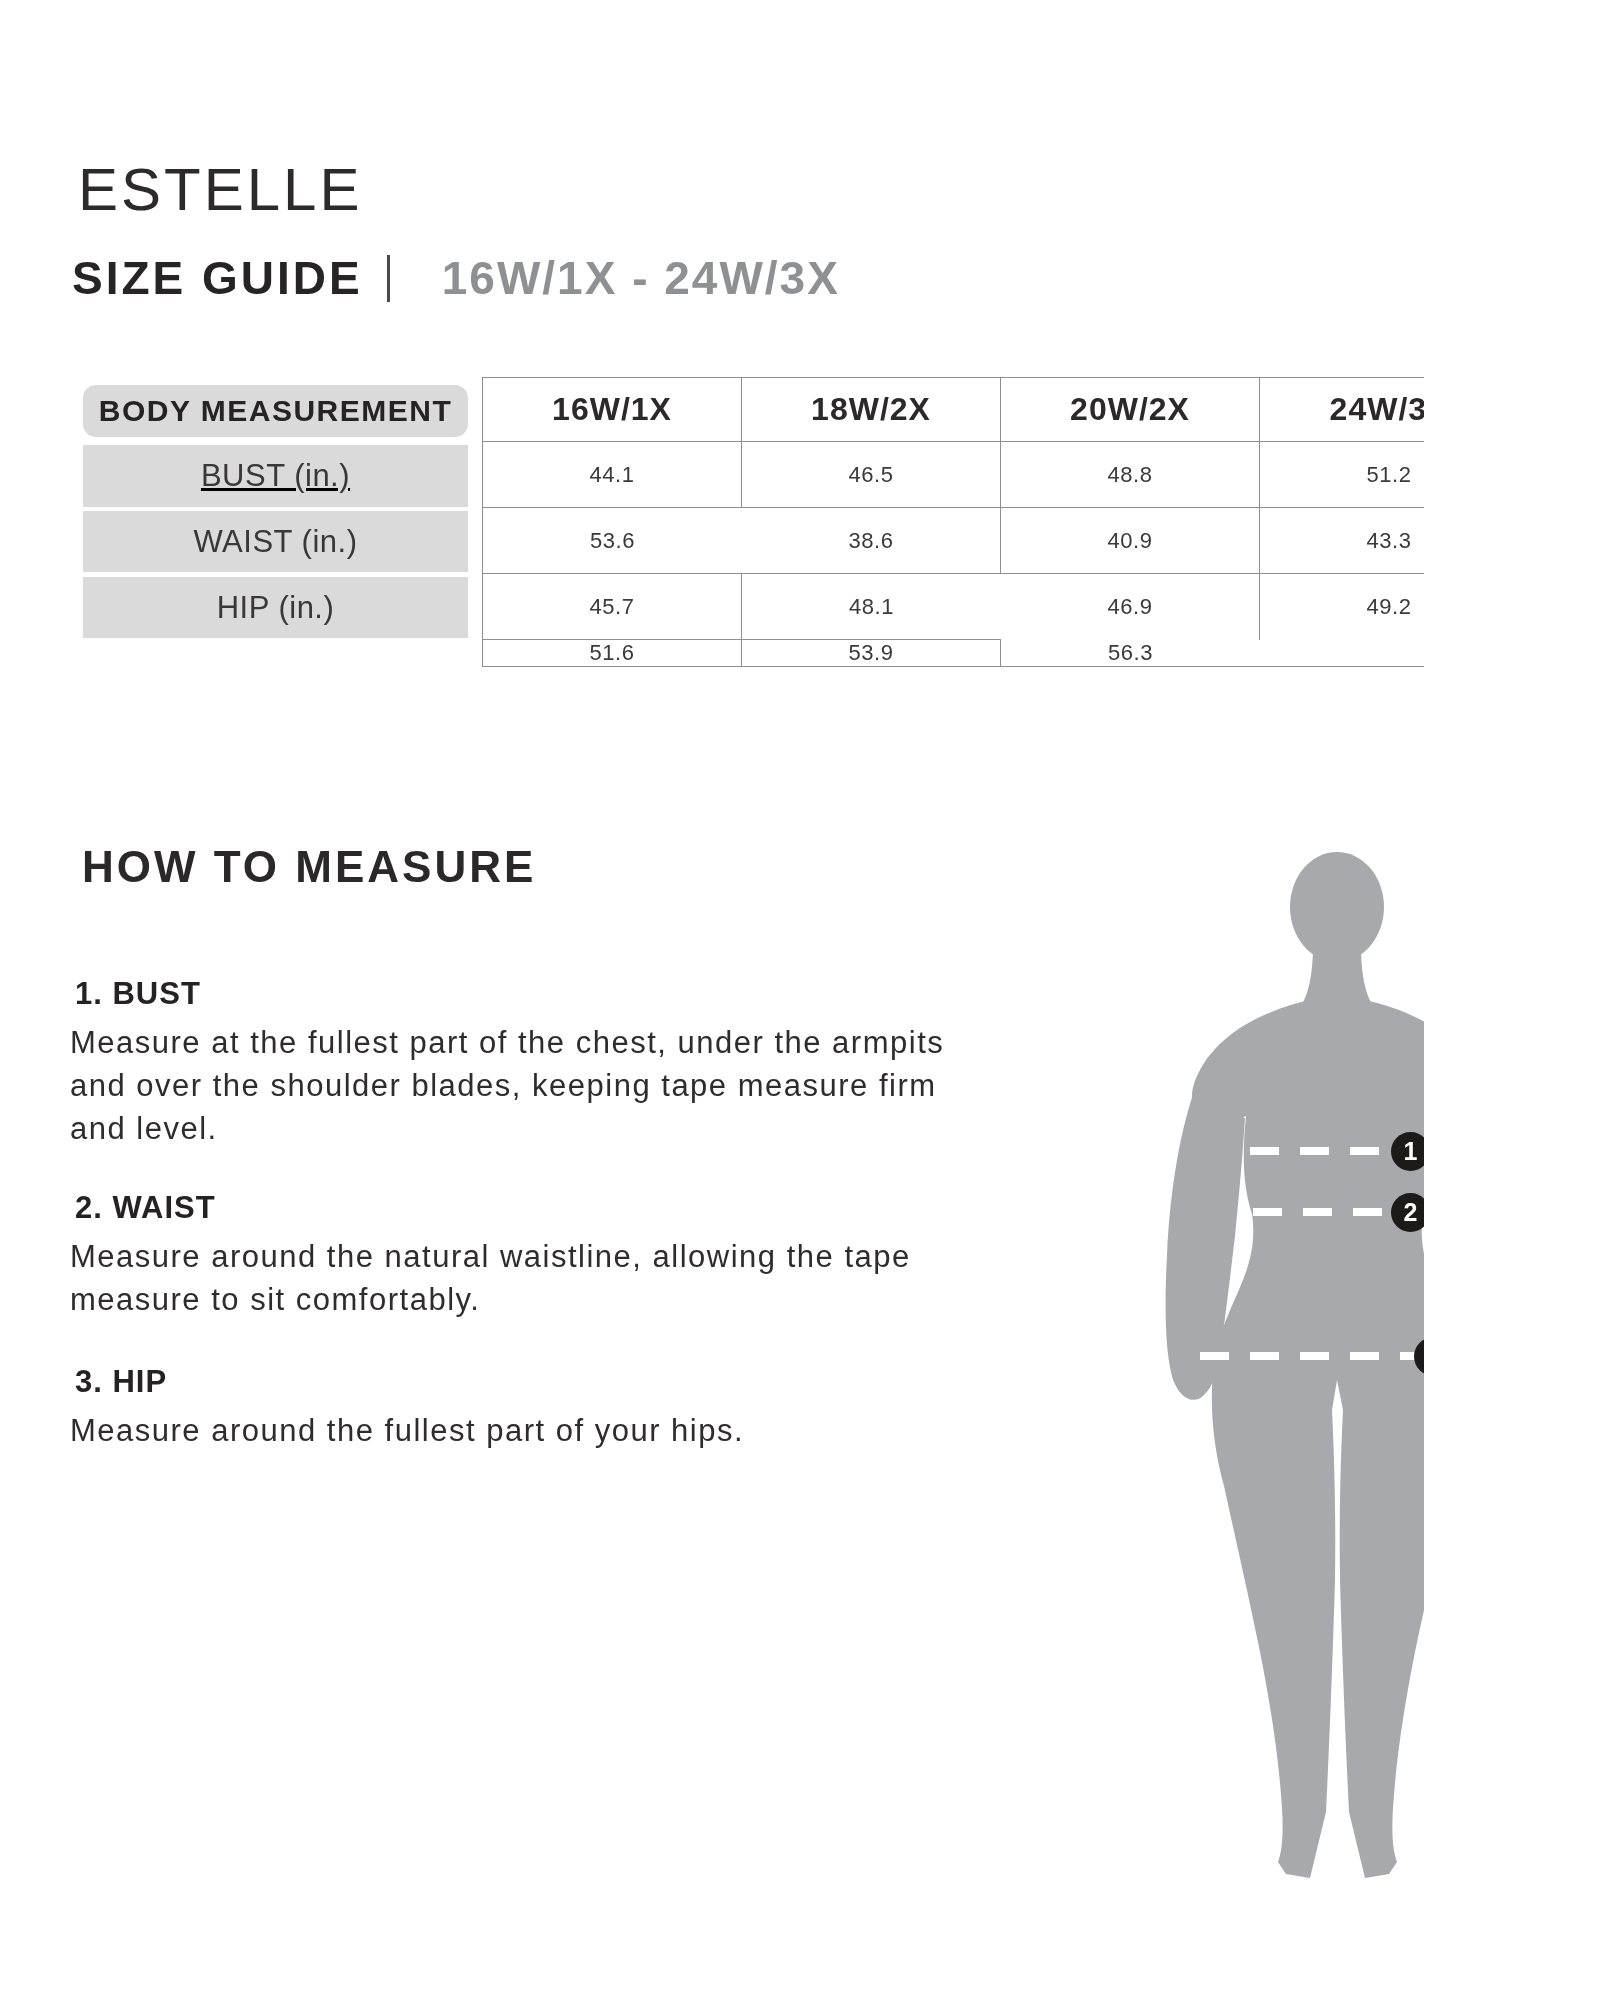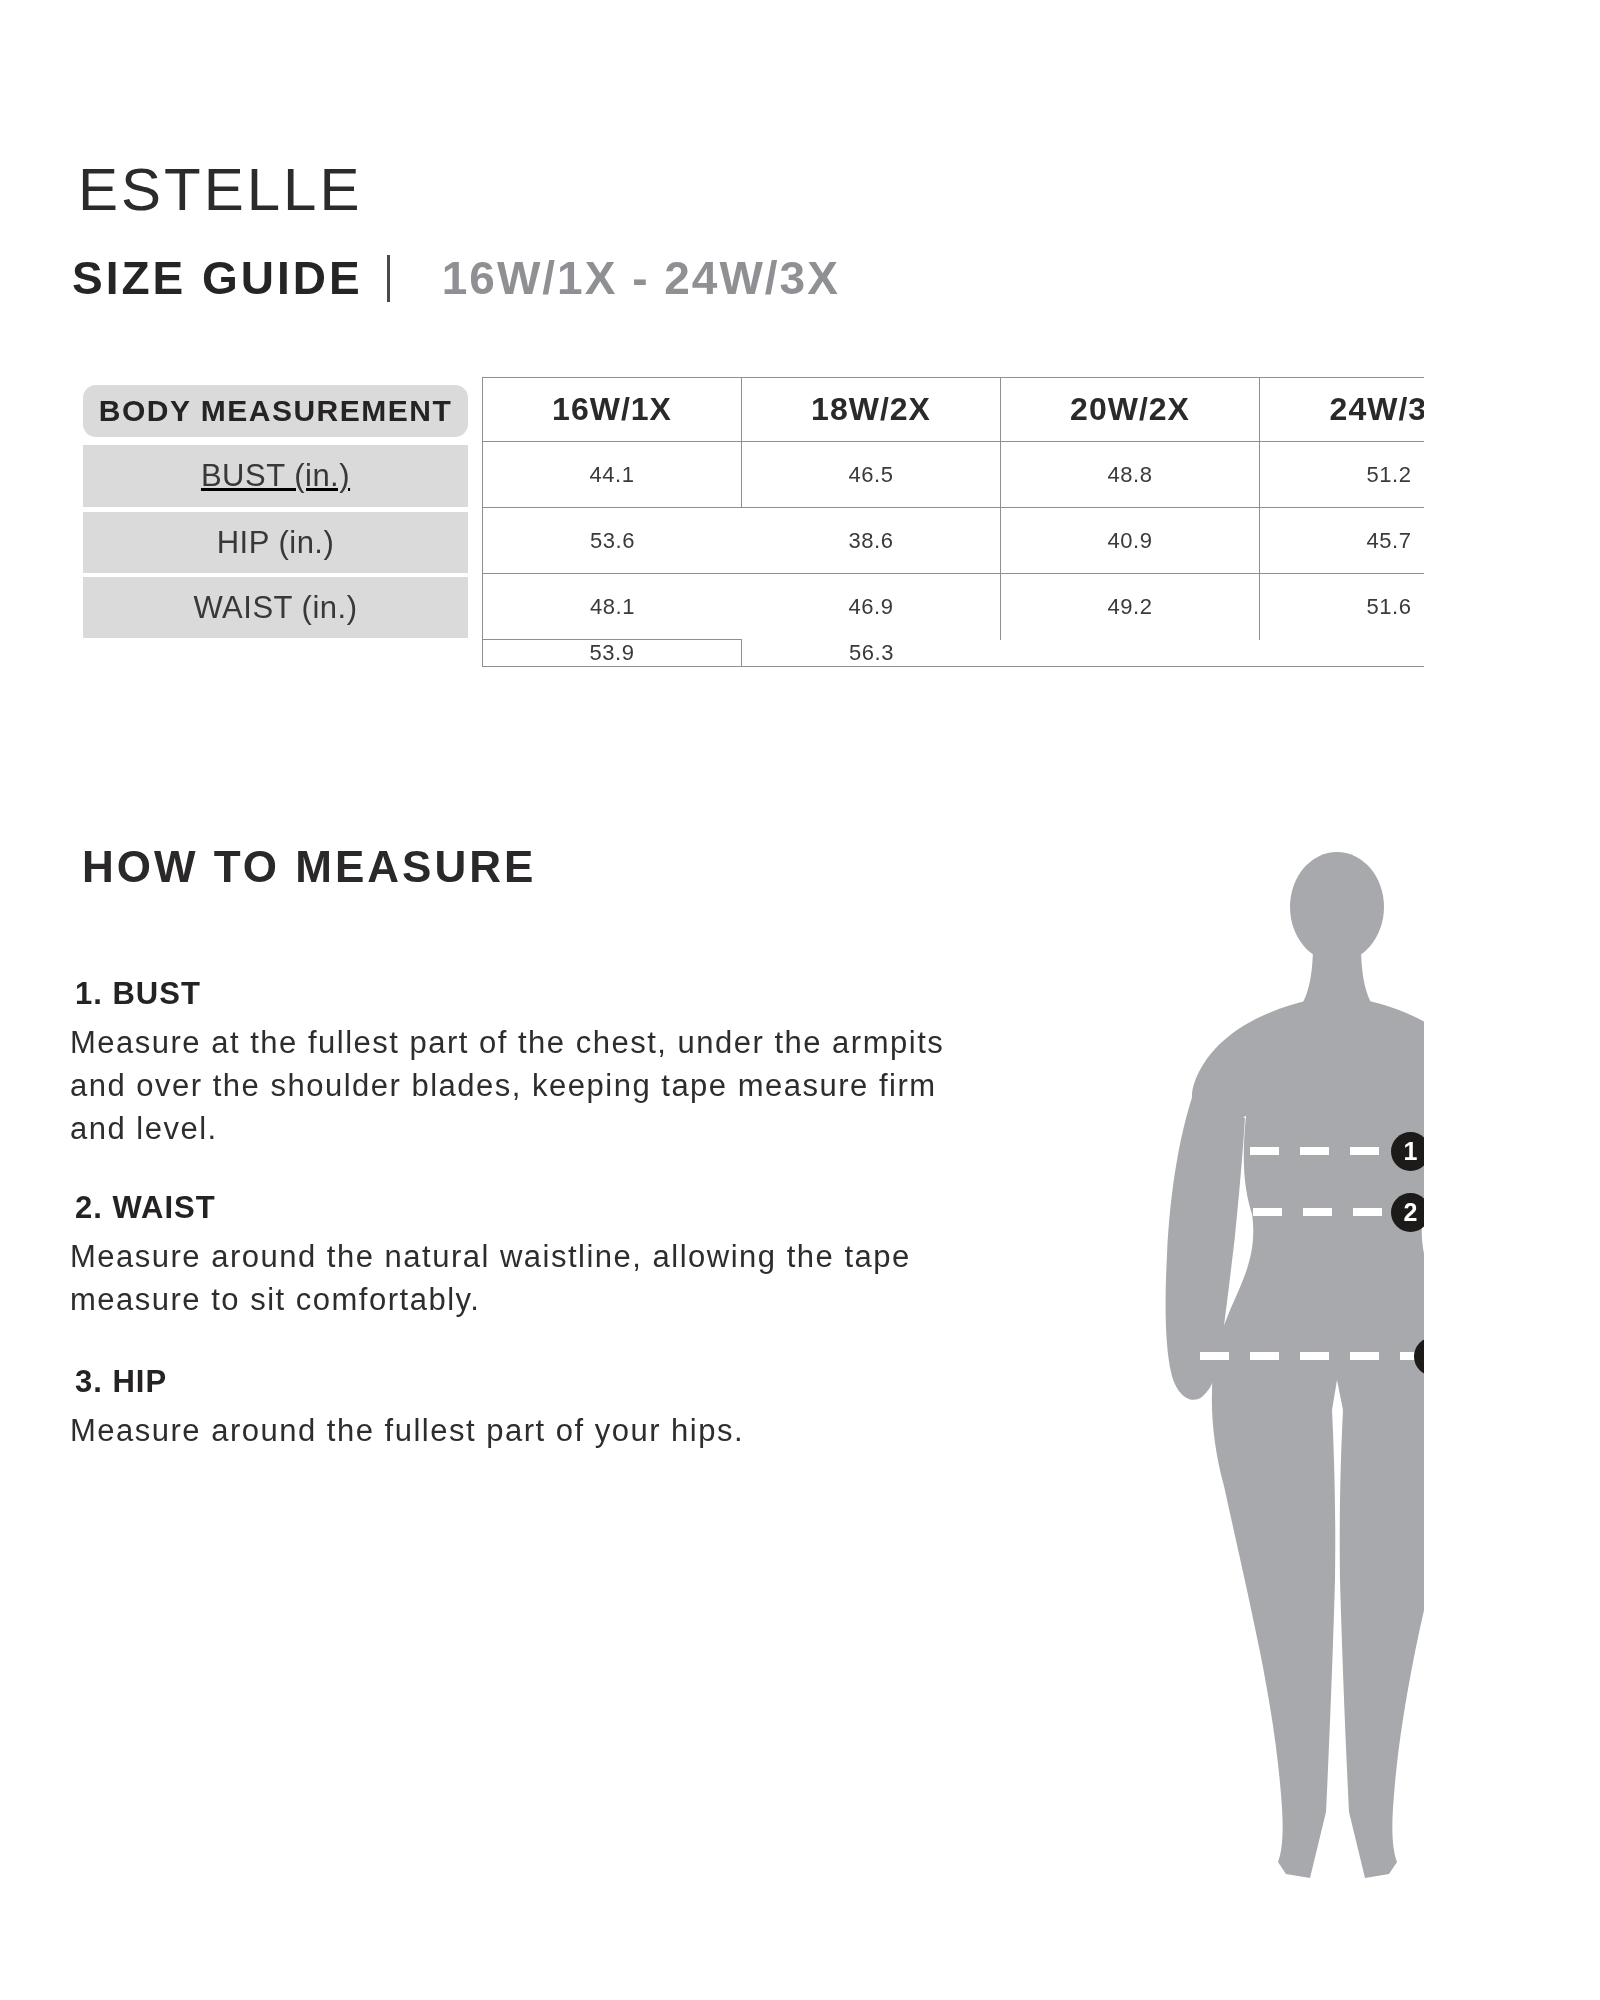--- a/index.html
+++ b/index.html
@@ -94,43 +94,44 @@
     <span class="sg-divider"></span>
     <span class="sg-range">16W/1X - 24W/3X</span>
   </div>
 
   <div class="size-table">
     <div class="label-col">
       <div class="label-cell lc-head">BODY MEASUREMENT</div>
       <div class="label-cell lc-1">
         <span class="lc-txt">BUST (in.)</span>
       </div>
+      <div class="label-cell lc-2">
+        <span class="lc-txt">WAIST (in.)</span>
+      </div>
       <div class="label-cell lc-3">
         <span class="lc-txt">HIP (in.)</span>
-      </div>
-      <div class="label-cell lc-2">
-        <span class="lc-txt">WAIST (in.)</span>
       </div>
     </div>
 
     <div class="data-grid">
 
       <div class="dg-cell dg-head">16W/1X</div>
       <div class="dg-cell dg-head">18W/2X</div>
       <div class="dg-cell dg-head">20W/2X</div>
       <div class="dg-cell dg-head last-col">24W/3X</div>
 
       <div class="dg-cell dg-val">44.1</div>
       <div class="dg-cell dg-val">46.5</div>
       <div class="dg-cell dg-val">48.8</div>
       <div class="dg-cell dg-val">51.2</div>
       <div class="dg-cell dg-val last-col">53.6</div>
 
       <div class="dg-cell dg-val">38.6</div>
       <div class="dg-cell dg-val">40.9</div>
+      <div class="dg-cell dg-val">43.3</div>
       <div class="dg-cell dg-val">45.7</div>
       <div class="dg-cell dg-val last-col">48.1</div>
 
       <div class="dg-cell dg-val last-row">46.9</div>
       <div class="dg-cell dg-val last-row">49.2</div>
       <div class="dg-cell dg-val last-row">51.6</div>
       <div class="dg-cell dg-val last-row">53.9</div>
       <div class="dg-cell dg-val last-row last-col">56.3</div>
     </div>
   </div>

